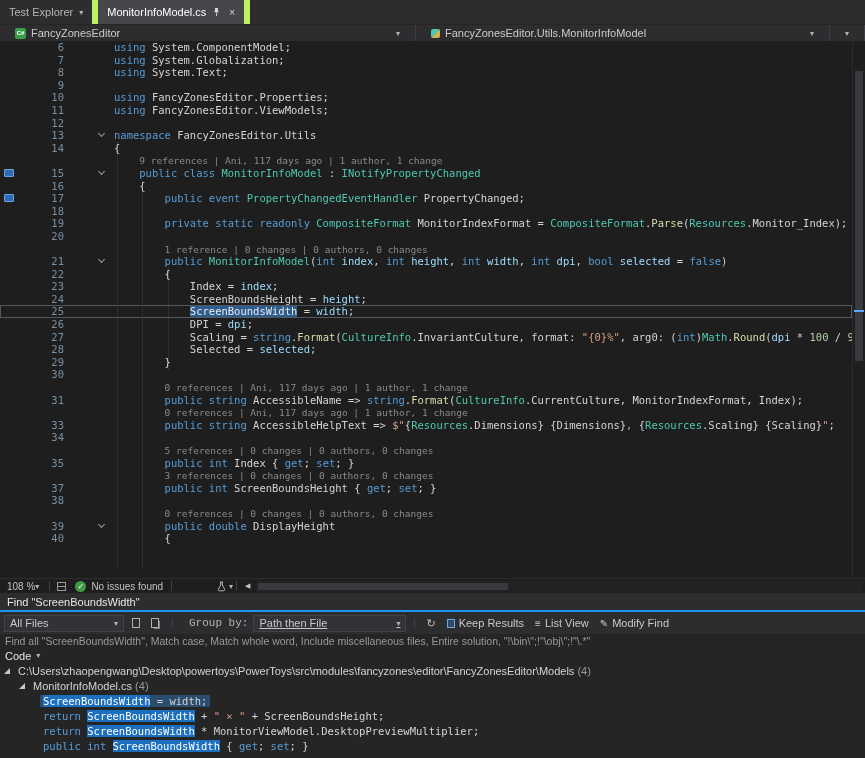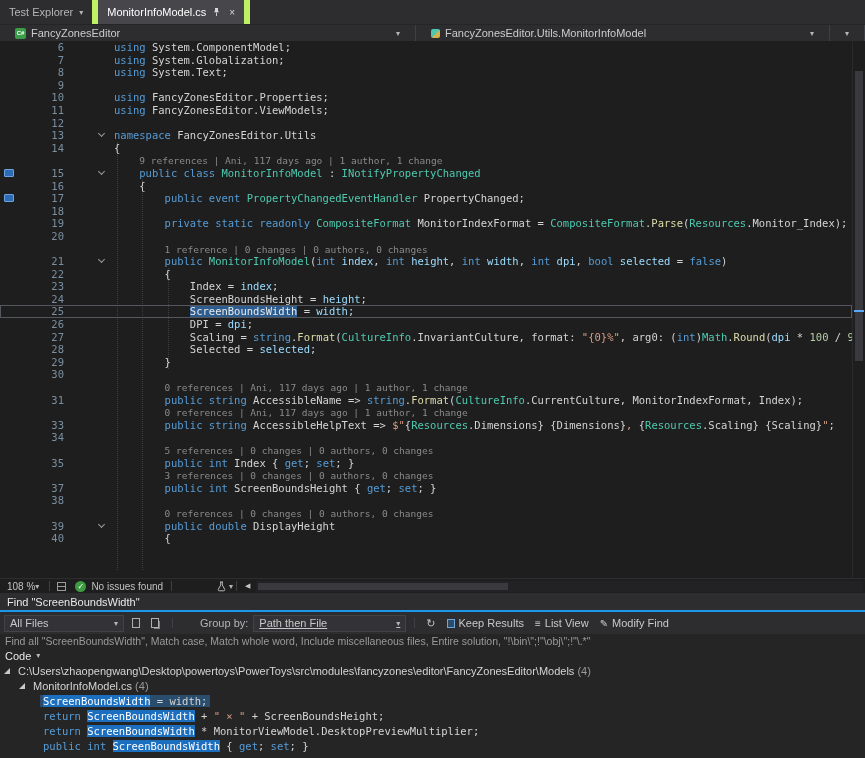--- a/index.html
+++ b/index.html
@@ -75,21 +75,21 @@
   
   .findpanel { flex:1; background:#252526; display:flex; flex-direction:column; overflow:hidden; }
   .fheader { height:17px; background:#2d2d30; display:flex; align-items:center; padding:0 7px; color:#e8e8e8; }
   .faccent { height:2px; background:#1c97ea; }
   .ftoolbar { height:22px; background:#2d2d30; display:flex; align-items:center; padding:0 4px; gap:5px; color:#c8c8c8; }
   .fcombo { height:17px; background:#333337; border:1px solid #434346; display:flex; align-items:center;
     gap:4px; padding:0 5px; }
   .fcombo .spacer { flex:1; }
   .scope { width:120px;text-align:center; }
   .groupby { width:153px;text-decoration:underline; }
-  .glabel { color:#b5b5b5; margin-left:19px; }
+  .glabel { color:#b5b5b5; margin-left:8px;font-family:Liberation Mono, monospace; }
   .tbtn { display:flex; align-items:center; gap:4px; padding:0 3px; color:#c8c8c8; }
   .icon-doc { width:8px; height:10px; border:1px solid #b0b0b0; }
   .icon-docs { width:8px; height:10px; border:1px solid #b0b0b0; box-shadow:2px 2px 0 -1px #808084; margin-right:2px; }
   .refresh { font-size:11px; color:#c5c5c5; }
   .kr-icon { width:8px; height:9px; border:1px solid #6aa8e0; background:#2d4a66; }
   .lv-icon { font-size:10px; } .mf-icon { font-size:10px; }
   .fsummary { height:14px; line-height:14px; padding-left:5px; color:#9a9a9a; font-size:10.5px;
     white-space:nowrap; overflow:hidden; background:#252526; }
   .ffilter { height:15px; display:flex; align-items:center; gap:5px; padding-left:5px; color:#e6e6e6; }
   .fresults { flex:1; overflow:hidden; }

